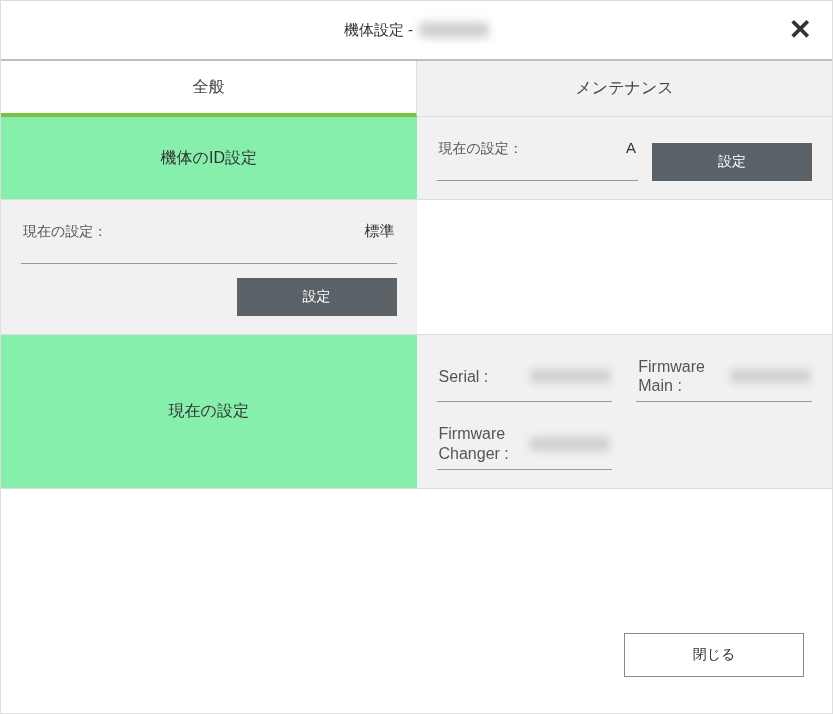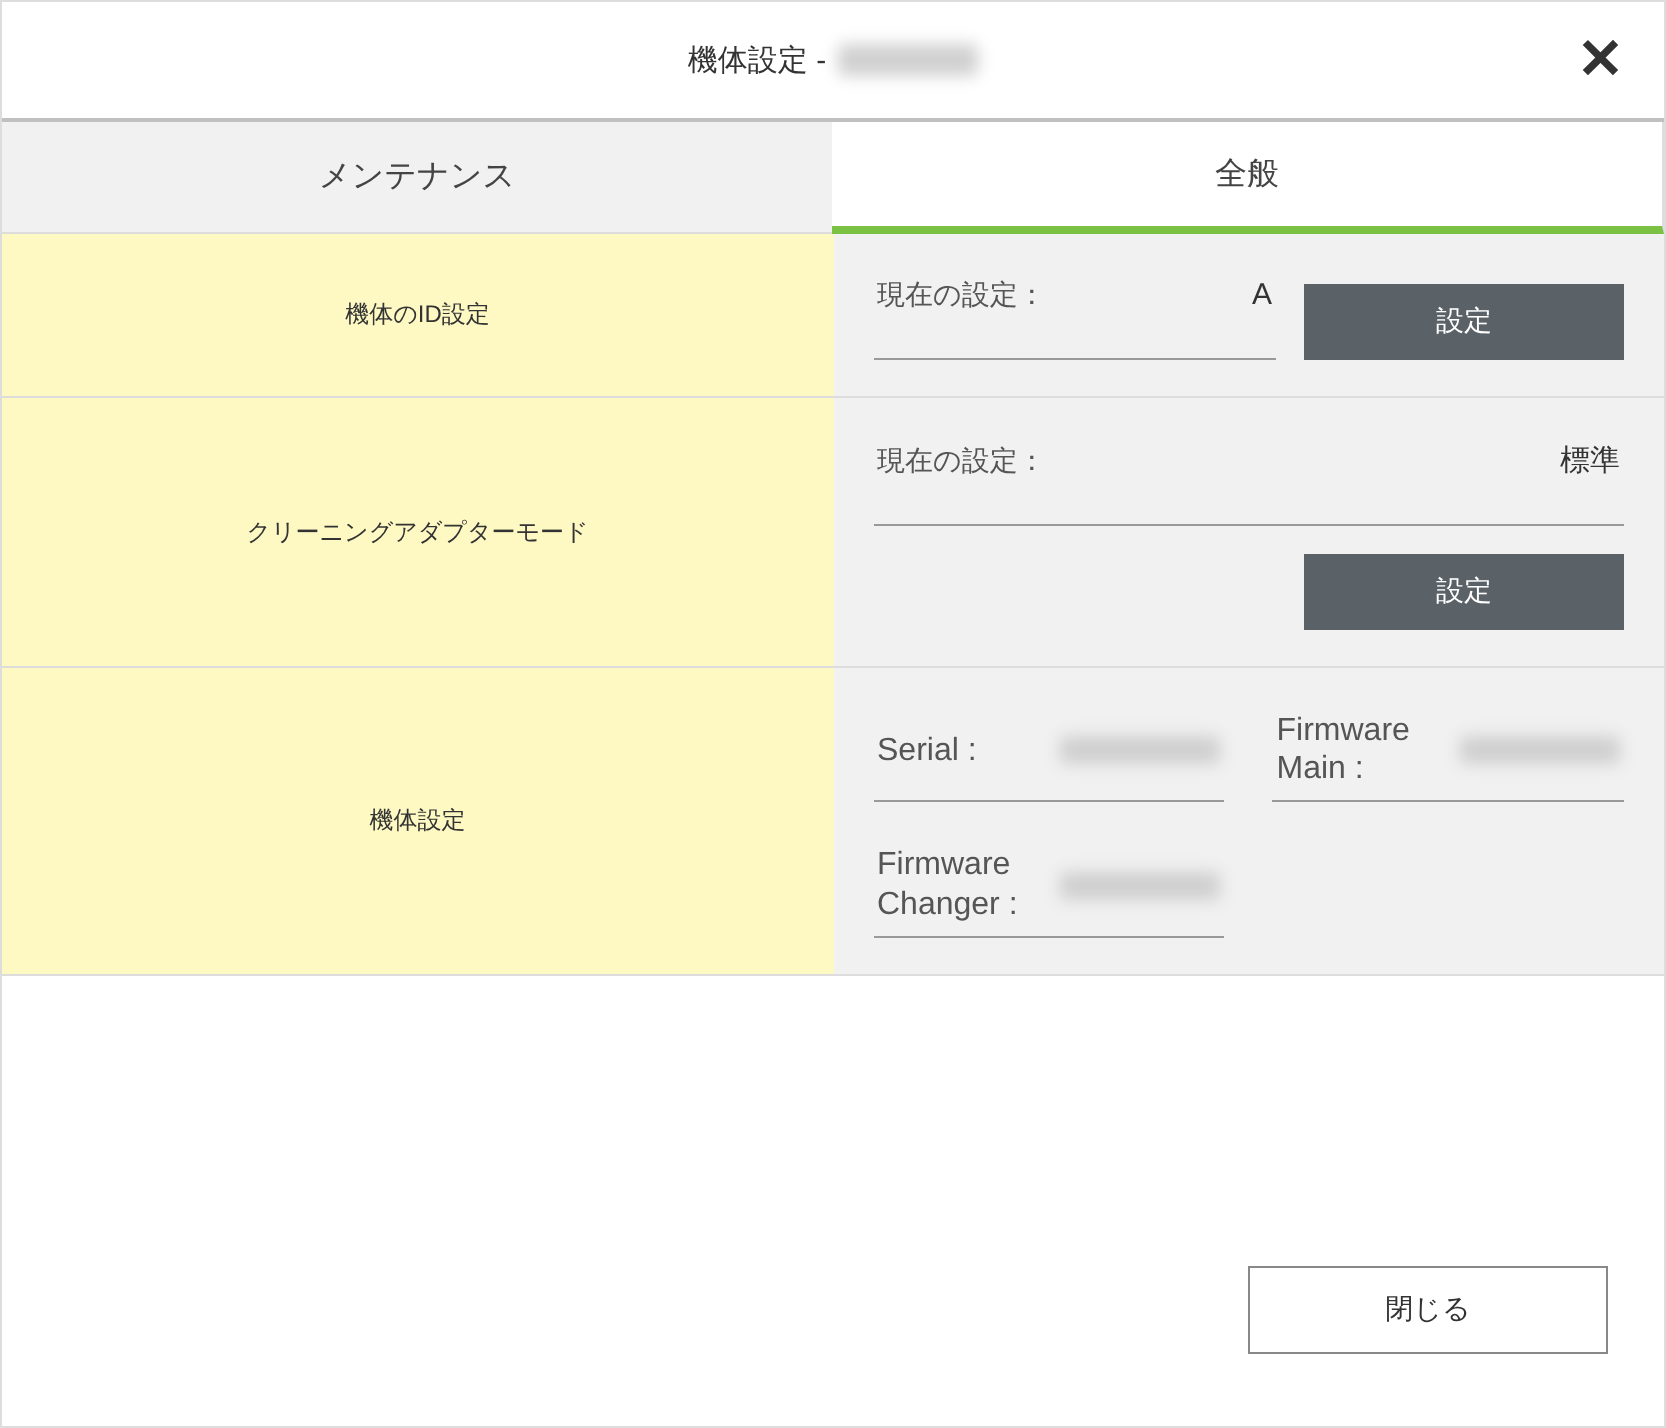--- a/index.html
+++ b/index.html
@@ -80,24 +80,24 @@
     }
     .row {
       display: flex;
       border-bottom: 1px solid #ddd;
     }
     .row-label {
       width: 50%;
       display: flex;
       align-items: center;
       justify-content: center;
-      font-size: 12px;
+      font-size: 16px;
       color: #333;
       padding: 20px;
-      background: #fef9c3;
+      background: #86efac;
     }
     .row-content {
       width: 50%;
       background: #f1f1f1;
       padding: 18px 20px;
       display: flex;
       flex-direction: column;
       gap: 14px;
     }
     .setting-line {
@@ -181,25 +181,25 @@
 
   <div class="titlebar">
     <div class="title-text">
       <span>機体設定 - </span>
       <span class="title-blur"></span>
     </div>
     <div class="close-x">✕</div>
   </div>
 
   <div class="tabs">
+    <div class="tab active">
+      <span>全般</span>
+    </div>
     <div class="tab">
       <span>メンテナンス</span>
-    </div>
-    <div class="tab active">
-      <span>全般</span>
     </div>
   </div>
 
   <div class="content">
 
     <div class="row">
       <div class="row-label">機体のID設定</div>
       <div class="row-content">
         <div class="setting-line">
           <div class="field">
@@ -207,36 +207,35 @@
             <span class="field-value">A</span>
           </div>
           <button class="btn">
             <span>設定</span>
           </button>
         </div>
       </div>
     </div>
 
     <div class="row">
-      <div class="row-label">クリーニングアダプターモード</div>
       <div class="row-content">
         <div class="field">
           <span class="field-label">現在の設定：</span>
           <span class="field-value">標準</span>
         </div>
         <div class="btn-row-right">
           <button class="btn">
             <span>設定</span>
           </button>
         </div>
       </div>
     </div>
 
     <div class="row">
-      <div class="row-label">機体設定</div>
+      <div class="row-label">現在の設定</div>
       <div class="row-content">
         <div class="info-grid">
           <div class="info-cell">
             <span class="info-label">Serial :</span>
             <span class="info-blur"></span>
           </div>
           <div class="info-cell">
             <span class="info-label" style="white-space:pre-line">Firmware
 Main :</span>
             <span class="info-blur"></span>

